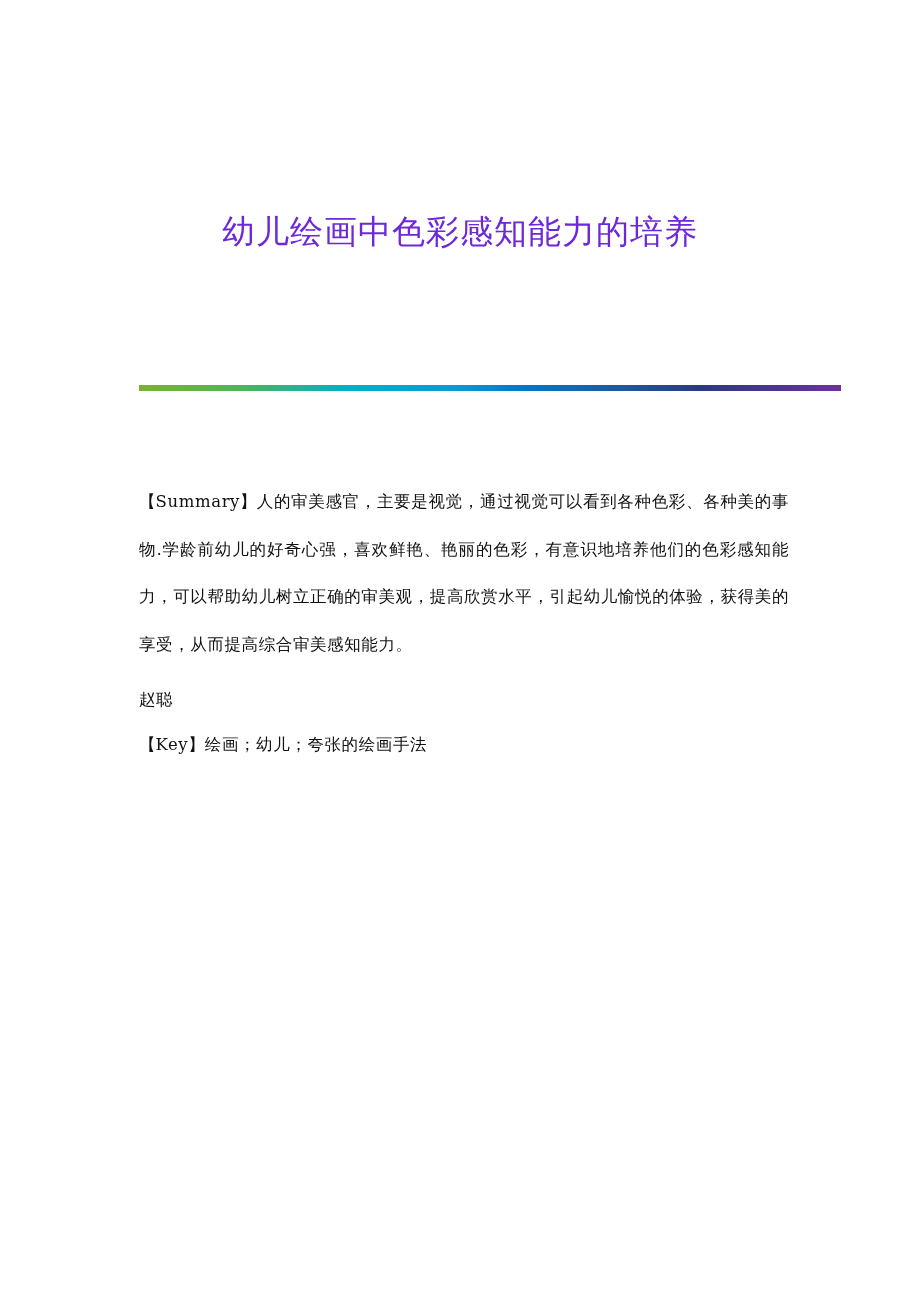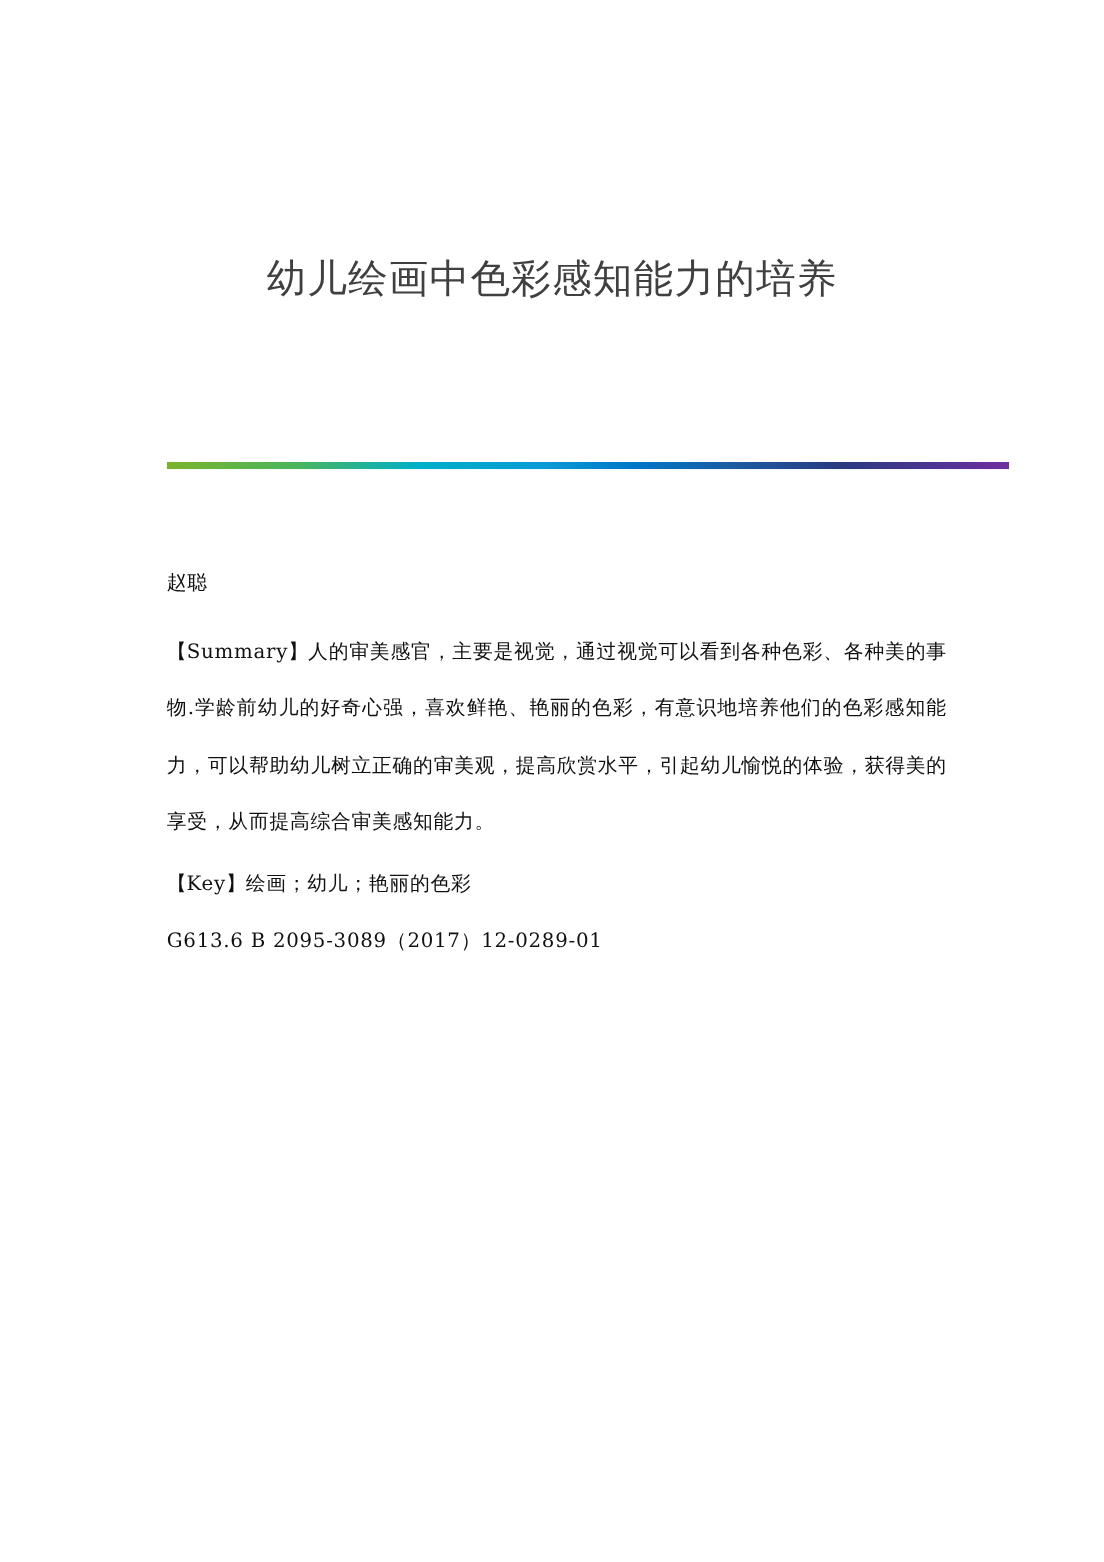--- a/index.html
+++ b/index.html
@@ -18,21 +18,21 @@
     .title {
       position: absolute;
       left: 0;
       top: 212px;
       width: 920px;
       text-align: center;
       font-family: "DejaVu Sans", "Liberation Sans", sans-serif;
       font-size: 33px;
       letter-spacing: 1px;
       line-height: 40px;
-      color: #404040;
+      color: #6d28d9;
       margin: 0;
       font-weight: normal;
     }
     .rule {
       position: absolute;
       left: 139px;
       top: 385px;
       width: 702px;
       height: 6px;
     }
@@ -70,21 +70,20 @@
       <stop offset="0.68" stop-color="#1d5aa0"></stop>
       <stop offset="0.8" stop-color="#2a3a80"></stop>
       <stop offset="0.9" stop-color="#4a3590"></stop>
       <stop offset="1" stop-color="#7030a0"></stop>
     </linearGradient>
   </defs>
   <rect x="0" y="0" width="702" height="6" fill="url(#rg)"></rect>
 </svg>
 
 <div class="content">
+  <p class="para body-text summary-block"><span class="bracket">【</span><span>Summary</span><span class="bracket">】</span><span>人的审美感官，主要是视觉，通过视觉可以看到各种色彩、各种美的事物.学龄前幼儿的好奇心强，喜欢鲜艳、艳丽的色彩，有意识地培养他们的色彩感知能力，可以帮助幼儿树立正确的审美观，提高欣赏水平，引起幼儿愉悦的体验，获得美的享受，从而提高综合审美感知能力。</span></p>
+
   <p class="para author">赵聪</p>
 
-  <p class="para body-text summary-block"><span class="bracket">【</span><span>Summary</span><span class="bracket">】</span><span>人的审美感官，主要是视觉，通过视觉可以看到各种色彩、各种美的事物.学龄前幼儿的好奇心强，喜欢鲜艳、艳丽的色彩，有意识地培养他们的色彩感知能力，可以帮助幼儿树立正确的审美观，提高欣赏水平，引起幼儿愉悦的体验，获得美的享受，从而提高综合审美感知能力。</span></p>
+  <p class="para" style="margin-top:-4px;"><span class="bracket">【</span><span>Key</span><span class="bracket">】</span><span>绘画；幼儿；夸张的绘画手法</span></p>
 
-  <p class="para" style="margin-top:-4px;"><span class="bracket">【</span><span>Key</span><span class="bracket">】</span><span>绘画；幼儿；艳丽的色彩</span></p>
-
-  <p class="para" style="margin-top:12px;">G613.6 B 2095-3089（2017）12-0289-01</p>
 
 </div>
 
 </body></html>

